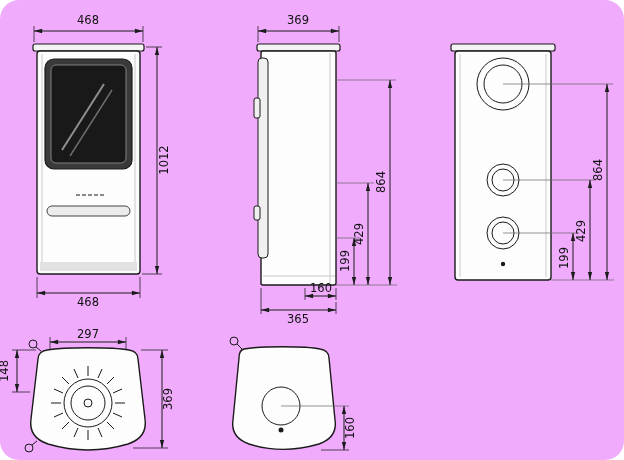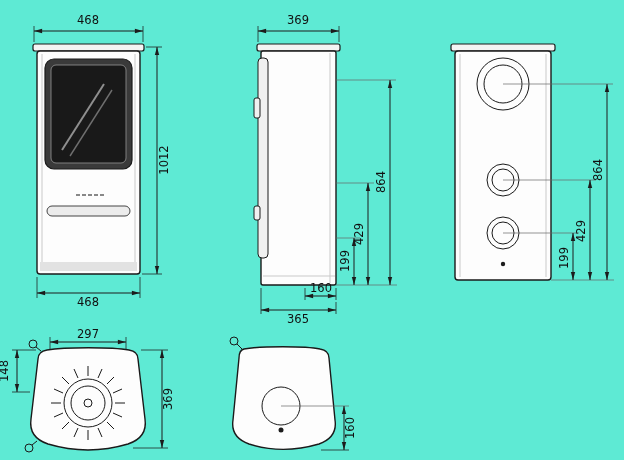--- a/index.html
+++ b/index.html
@@ -1,16 +1,16 @@
 <!DOCTYPE html>
 <html><head>
 <meta charset="utf-8">
 <style>
   html,body{margin:0;padding:0;background:#fff;}
-  #canvas{width:624px;height:460px;position:relative;background:#5eead4;overflow:hidden;}
+  #canvas{width:624px;height:460px;position:relative;background:#f0abfc;overflow:hidden;border-radius:19px;}
   svg{display:block;}
   .outline{fill:#fdfdfd;stroke:#1a1a1a;stroke-width:1.4;}
   .plate{fill:#f4f4f4;stroke:#1a1a1a;stroke-width:1.2;}
   .inner{fill:none;stroke:#1a1a1a;stroke-width:1;}
   .shade{stroke:#c9c9c9;stroke-width:1;fill:none;}
   .dim{stroke:#1c1c1c;stroke-width:1;marker-start:url(#arr);marker-end:url(#arr);}
   .ext{stroke:#1c1c1c;stroke-width:0.75;fill:none;}
   .leader{stroke:#666;stroke-width:0.7;fill:none;}
   .lbl{font:500 11.5px "DejaVu Sans", sans-serif;fill:#111;}
   .mid{text-anchor:middle;}

